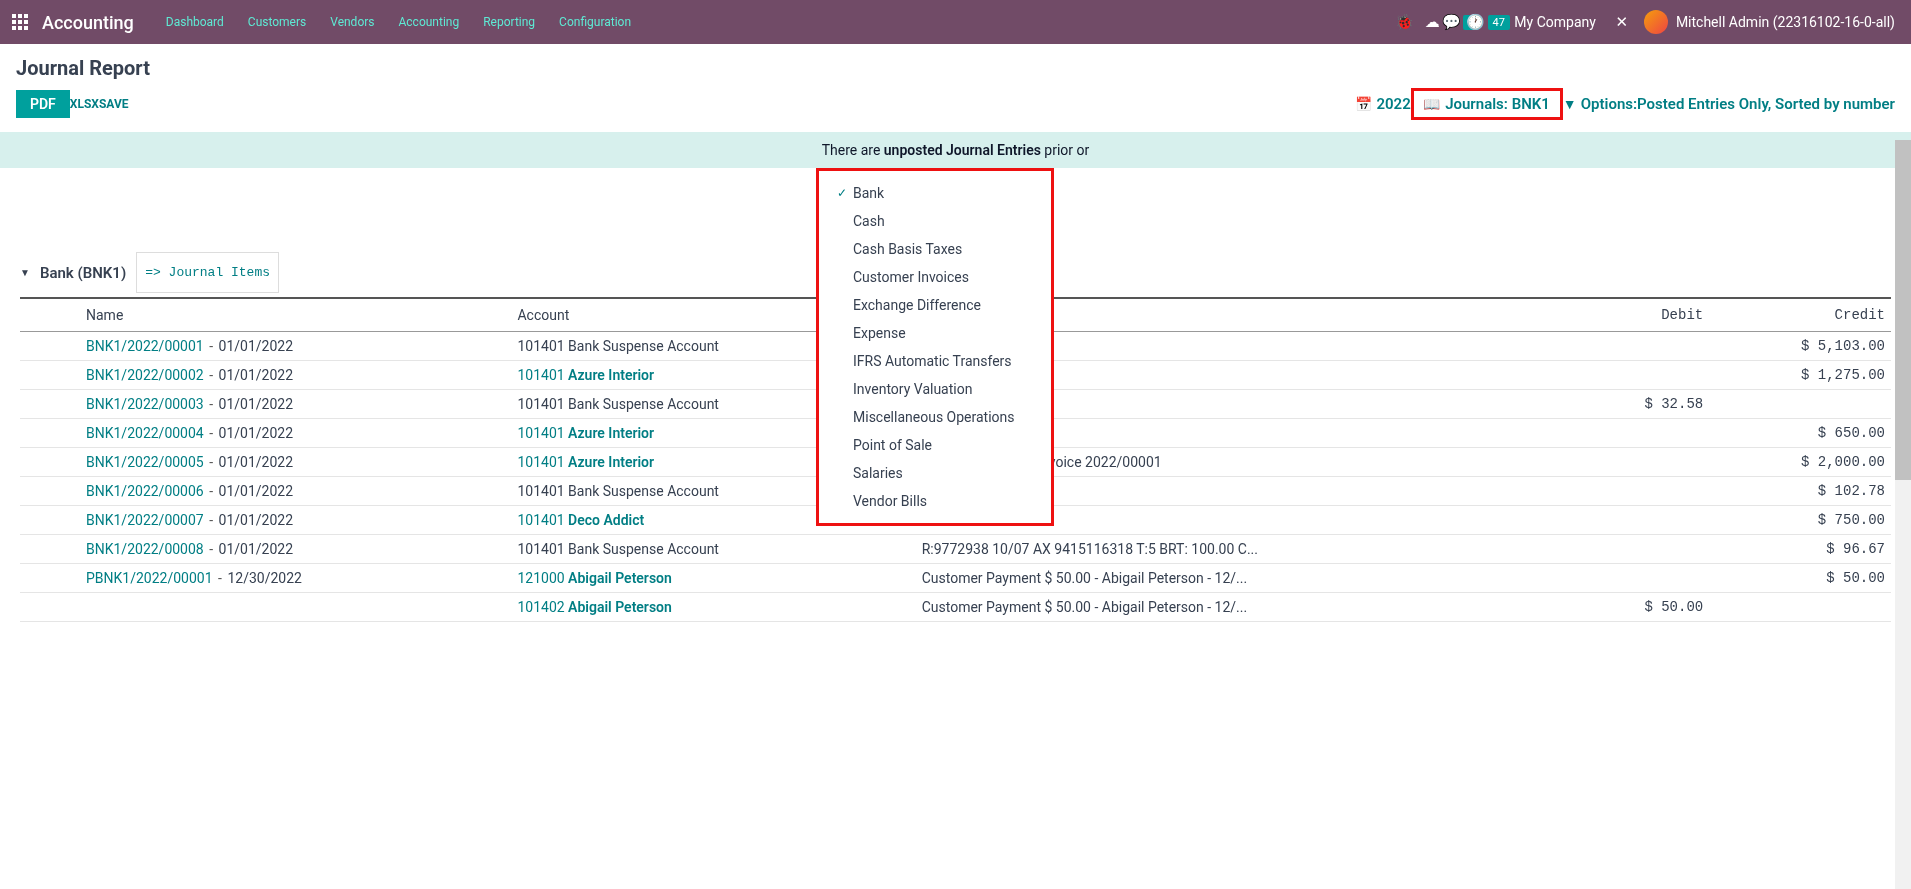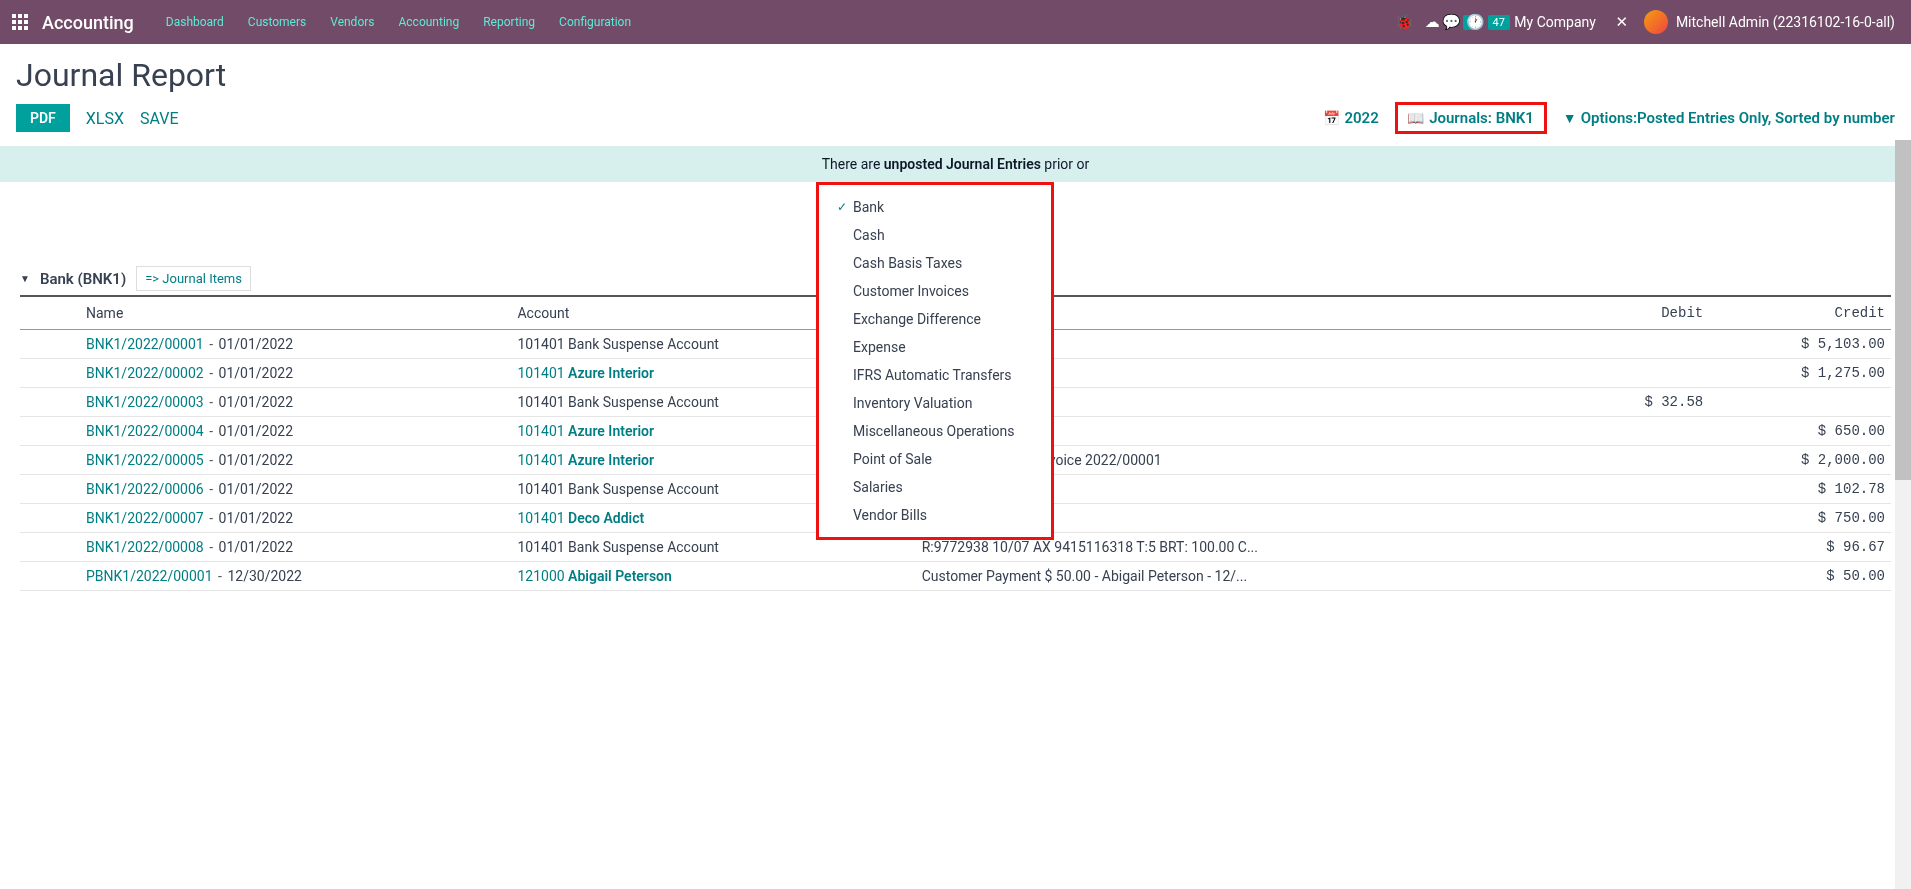--- a/index.html
+++ b/index.html
@@ -11,39 +11,39 @@
 .navbar .brand { font-size: 18px; font-weight: 500; margin-left: 10px; margin-right: 20px; }
 .navbar .nav-link { color: #5eead4; padding: 0 12px; font-size: 12px; cursor: pointer; }
 .navbar .spacer { flex: 1; }
 .navbar .nav-icon { width: 28px; display: flex; align-items: center; justify-content: center; cursor: pointer; color: #fff; font-size: 15px; }
 .navbar .badge { background: #00a09d; color: #fff; font-size: 11px; padding: 1px 5px; border-radius: 2px; margin-left: 2px; }
 .navbar .company { padding: 0 12px; cursor: pointer; }
 .navbar .user { display: flex; align-items: center; padding: 0 8px; cursor: pointer; }
 .navbar .avatar { width: 24px; height: 24px; border-radius: 50%; background: linear-gradient(135deg,#f59e0b,#ef4444); margin-right: 8px; }
 
 .header { padding: 12px 16px 8px; }
-.header h1 { font-size: 32px; font-weight: 400; color: #374151; }
-
-.toolbar { display: flex; align-items: center; padding: 0 16px 12px; gap: 16px; }
+.header h1 { font-size: 20px; font-weight: 700; color: #374151; }
+
+.toolbar { display: flex; align-items: center; padding: 0 16px 12px; }
 .btn-pdf { background: #00a09d; color: #fff; padding: 6px 14px; border: none; font-weight: 600; font-size: 14px; cursor: pointer; }
-.btn-link { color: #017e84; font-weight: 400; font-size: 16px; cursor: pointer; background: none; border: none; }
+.btn-link { color: #017e84; font-weight: 700; font-size: 12px; cursor: pointer; background: none; border: none; }
 .toolbar .spacer { flex: 1; }
 .filter { display: flex; align-items: center; color: #017e84; font-weight: 600; font-size: 15px; cursor: pointer; gap: 4px; }
 .filter.highlighted { border: 3px solid #e11; padding: 4px 10px; }
 .filter .icon-sm { font-size: 14px; }
 
 .banner { background: #d7f0ed; padding: 10px 16px; font-size: 14px; color: #0f172a; text-align: center; position: relative; }
 .banner b { font-weight: 600; }
 
 .content { padding: 24px 20px 0; height: calc(100vh - 200px); overflow-y: auto; position: relative; }
 
 .section-header { display: flex; align-items: center; gap: 10px; margin-bottom: 4px; }
 .section-title { font-weight: 600; font-size: 15px; color: #374151; }
 .caret-down { font-size: 10px; color: #374151; }
-.journal-items-btn { color: #017e84; border: 1px solid #ddd; padding: 4px 8px; font-size: 13px; cursor: pointer; background: #fff; }
+.journal-items-btn { color: #017e84; border: 1px solid #ddd; padding: 12px 8px; font-size: 13px; cursor: pointer; background: #fff; font-family: Liberation Mono, monospace; }
 
 .report-table { width: 100%; border-collapse: collapse; }
 .report-table thead tr { border-top: 2px solid #555; border-bottom: 1px solid #999; }
 .report-table th { text-align: left; padding: 8px 6px; font-weight: 400; font-size: 14px; color: #374151; margin-left: 28px; }
 .report-table th.num, .report-table td.num { text-align: right; font-family: "Courier New", monospace; }
 .report-table tbody tr { border-bottom: 1px solid #e5e5e5; }
 .report-table td { padding: 6px 6px; font-size: 14px; vertical-align: middle; }
 .link-teal { color: #017e84; cursor: pointer; }
 .link-teal.bold { font-weight: 600; }
 .starting-balance td { text-align: right; font-size: 14px; }
@@ -259,19 +259,27 @@
           <td class="num">$ 96.67</td>
         </tr>
         <tr>
           <td></td>
           <td class="name-cell"><span class="link-teal">PBNK1/2022/00001</span><span class="sep"> - </span><span class="date">12/30/2022</span></td>
           <td><span class="link-teal">121000 <span class="link-teal bold">Abigail Peterson</span></span></td>
           <td>Customer Payment $ 50.00 - Abigail Peterson - 12/...</td>
           <td class="num"></td>
           <td class="num">$ 50.00</td>
         </tr>
+        <tr>
+          <td></td>
+          <td class="name-cell"></td>
+          <td><span class="link-teal">101402 <span class="link-teal bold">Abigail Peterson</span></span></td>
+          <td>Customer Payment $ 50.00 - Abigail Peterson - 12/...</td>
+          <td class="num">$ 50.00</td>
+          <td class="num"></td>
+        </tr>
       </tbody>
   </table>
 </div>
 
 <div class="scrollbar-track">
   <div class="scrollbar-thumb"></div>
 </div>
 
 </body></html>

